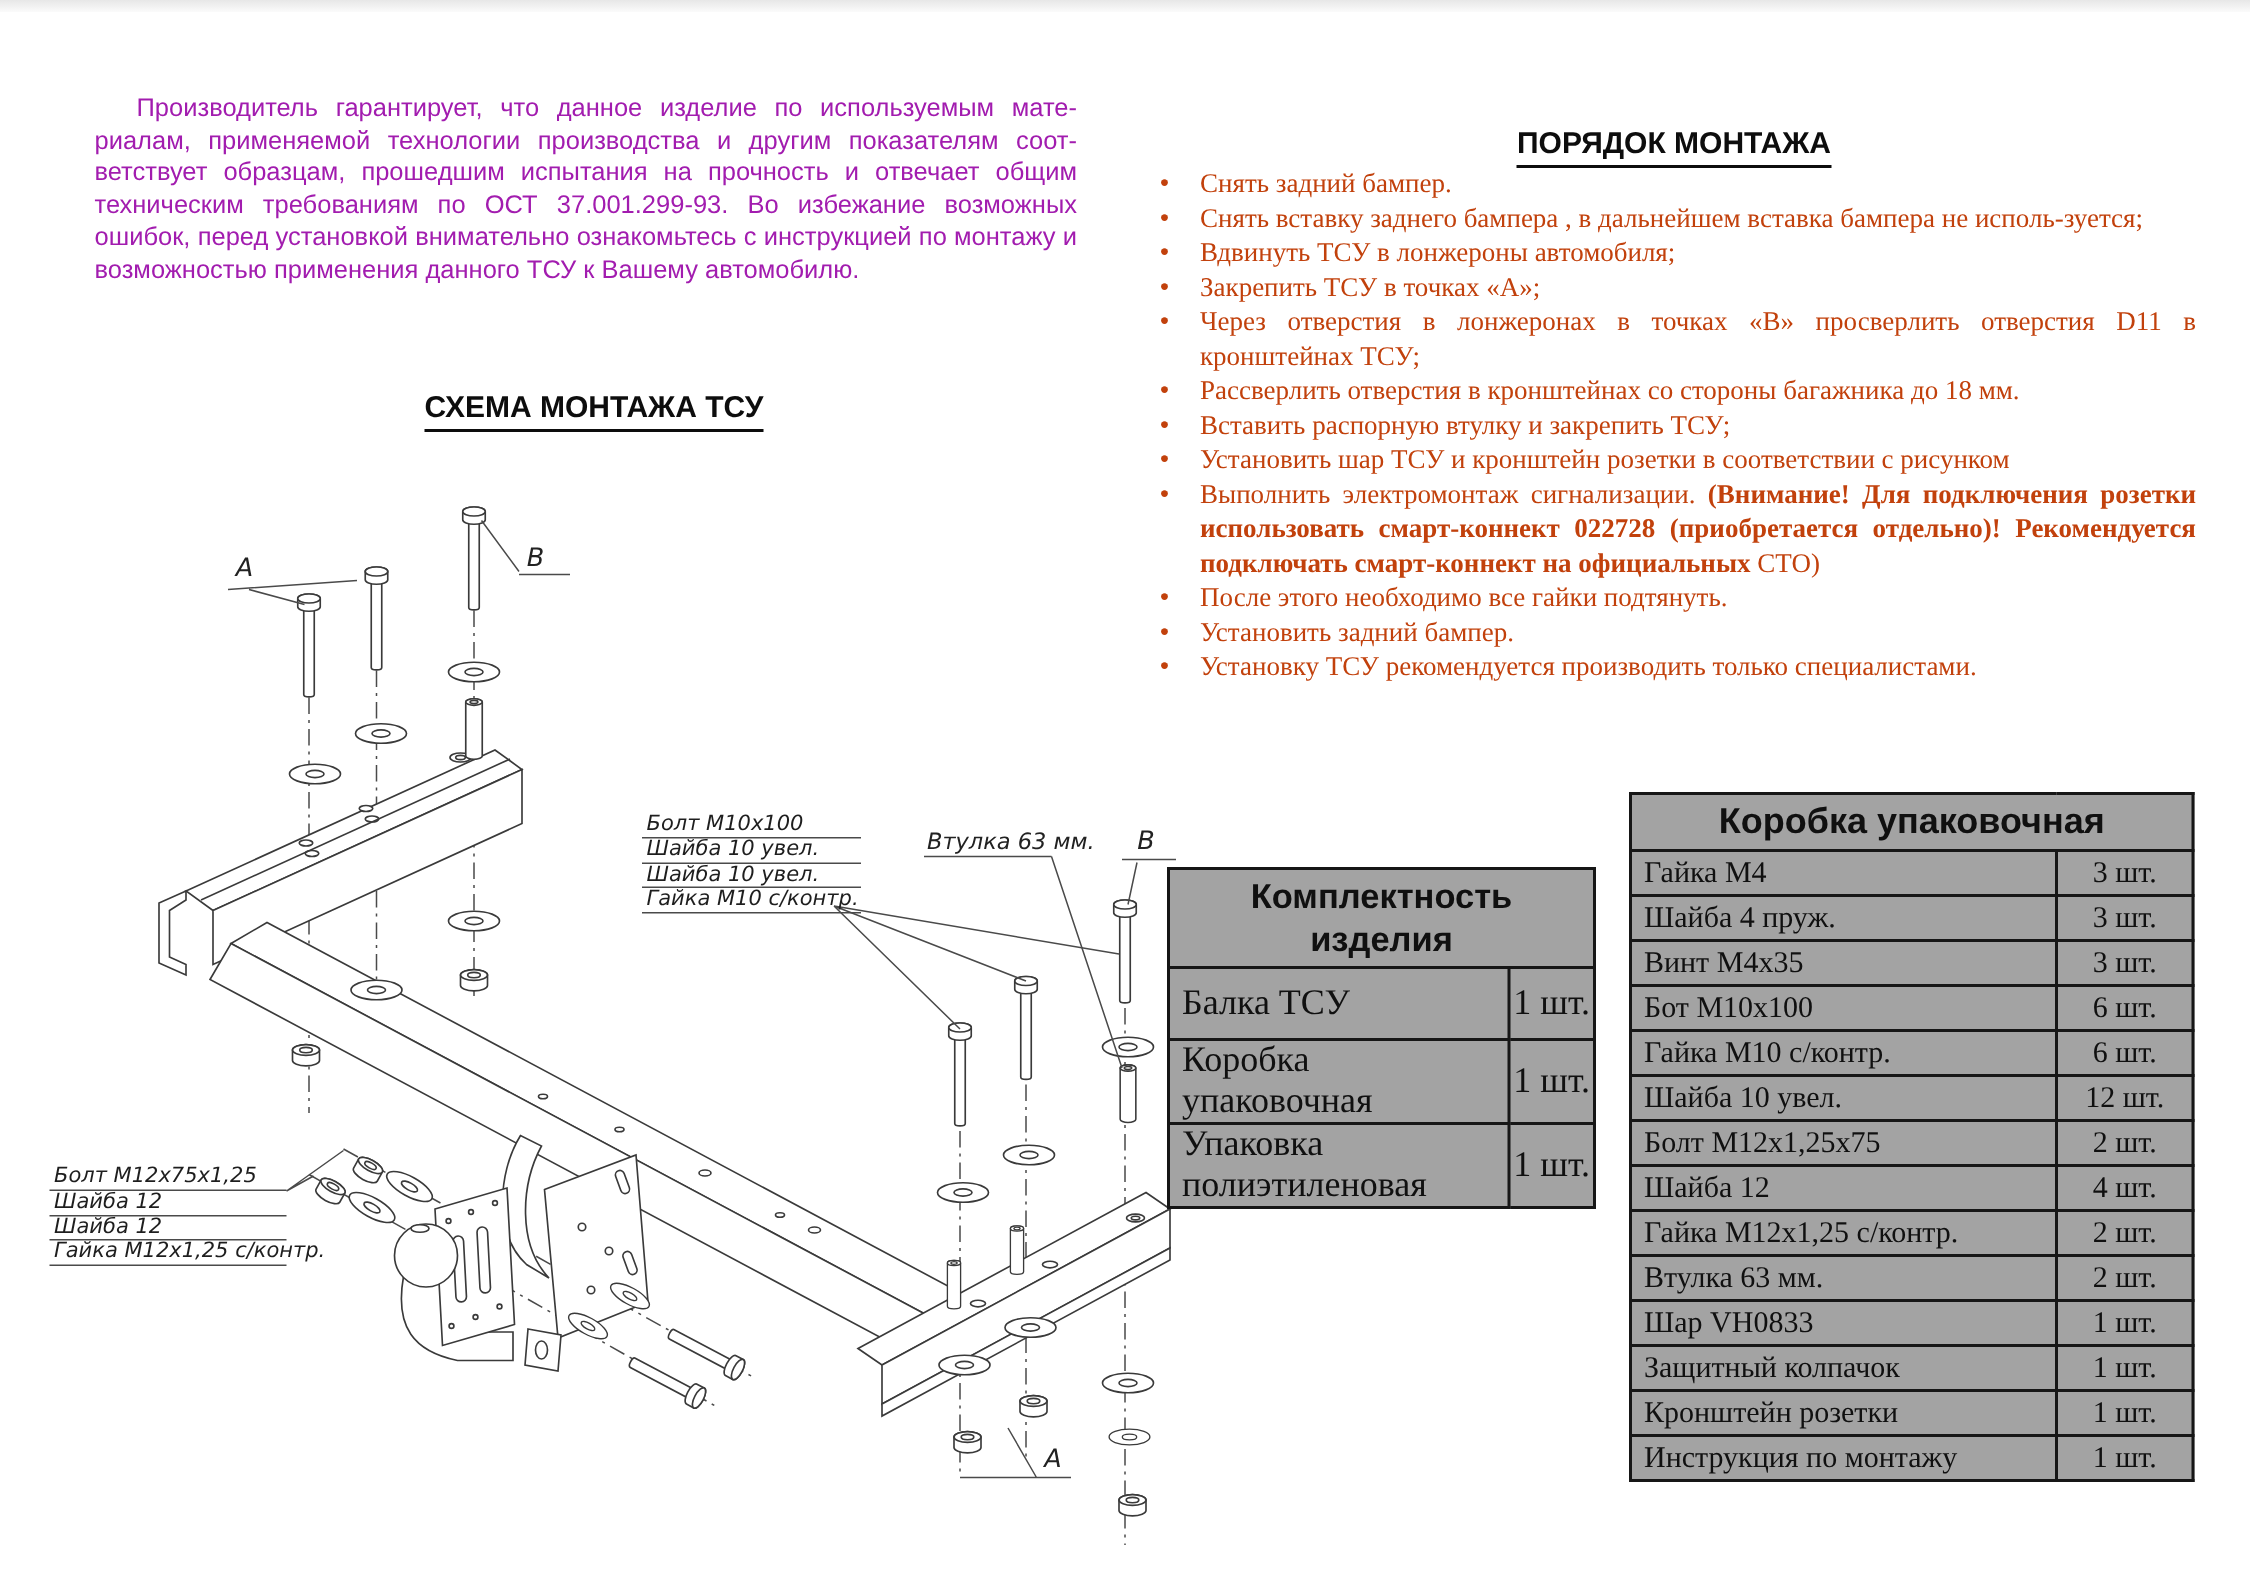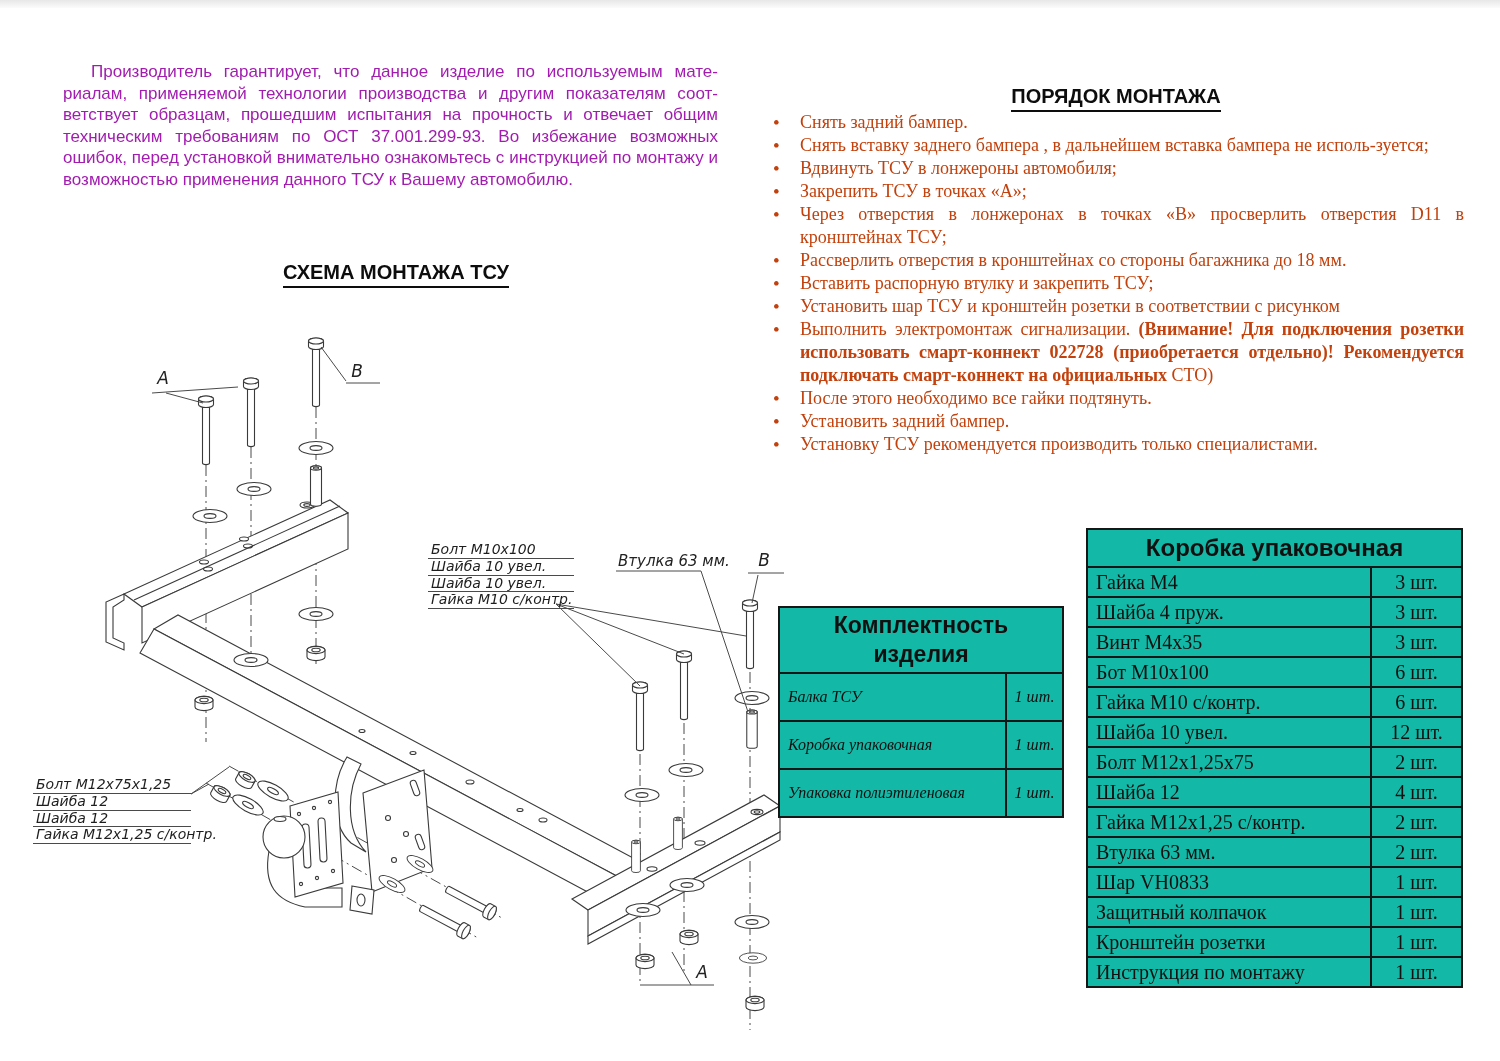--- a/index.html
+++ b/index.html
@@ -36,31 +36,31 @@
   .dtxt-sm{ font:italic 15px "DejaVu Sans", sans-serif; fill:#222; }
 
   .callout { position:absolute; font:italic 14px "DejaVu Sans", sans-serif; color:#1e1e1e; }
   .callout .row { border-bottom:1px solid #4a4a4a; line-height:14.8px; padding:0 2px 1px 3px;
                   white-space:nowrap; }
   #callout-m10 { left:428px; top:542px; width:146px; }
   #callout-m12 { left:33px;  top:777px; width:158px; }
 
   
   table.sheet { position:absolute; border-collapse:collapse; table-layout:fixed;
-                background:#14b8a6; color:#101010; }
+                background:#a3a3a3; color:#101010; }
   table.sheet th, table.sheet td { border:2px solid #161616; overflow:hidden; }
   table.sheet th { font-family:"Liberation Sans", sans-serif; font-weight:bold;
                    text-align:center; vertical-align:middle; }
   table.sheet td { font-family:"Liberation Serif", serif; vertical-align:middle; }
   td.name { text-align:left; padding:0 4px 0 8px; }
   td.qty  { text-align:center; padding:0; }
 
-  #kit-table { left:778px; top:578px; width:286px;margin-top:28px; }
+  #kit-table { left:778px; top:578px; width:286px; }
   #kit-table th { height:62px; font-size:23px; line-height:29px; }
-  #kit-table td { height:46px; font-size:16px;font-style:italic; }
+  #kit-table td { height:46px; font-size:24px; }
   #kit-table col.c1 { width:227px; }
 
   #box-table { left:1086px; top:528px; width:377px; }
   #box-table th { height:34px; font-size:24px; }
   #box-table td { height:28px; font-size:20px; }
   #box-table col.c1 { width:284px; }
 </style>
 </head>
 <body>
 

